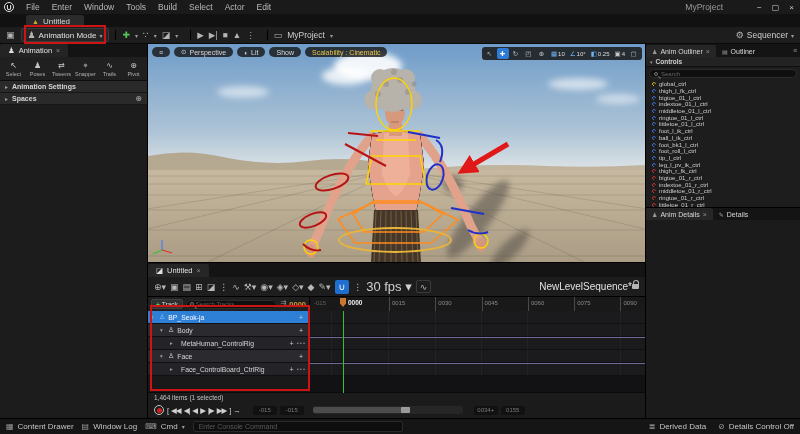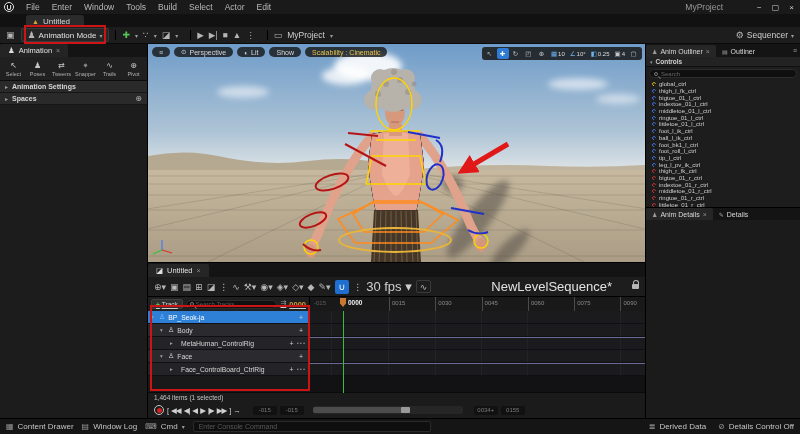--- a/index.html
+++ b/index.html
@@ -86,26 +86,26 @@
 
   
   .sequencer { position:relative; height:156px; background:#131313; border-top:1px solid #000; display:flex; flex-direction:column; font-size:7px; }
   .seq-tabs { height:14px; background:#141414; display:flex; align-items:flex-end; }
   .seq-tab { height:13px; background:#262626; border-radius:2px 2px 0 0; display:flex; align-items:center; gap:4px; padding:0 8px; font-size:7.5px; color:#e0e0e0; }
   .seq-toolbar { height:20px; background:#1d1d1d; border-bottom:1px solid #000; display:flex; align-items:center; gap:4px; padding:0 6px; }
   .sq-ico { color:#b8b8b8; font-size:9px; display:flex; align-items:center; }
   .sq-ico.act { background:#1f6fd0; color:#fff; border-radius:2px; padding:0 4px; height:14px; }
   .sq-ico.lbl { font-size:13px; color:#cfcfcf; }
   .sq-ico.boxed { border:1px solid #3a3a3a; border-radius:2px; padding:0 3px; height:13px; }
-  .seq-name { margin-left:auto; display:flex; align-items:center; gap:20px; color:#e2e2e2; font-size:13px; }
+  .seq-name { margin-left:auto; display:flex; align-items:center; gap:0; color:#e2e2e2; font-size:10px; }
   .lock { width:7px; height:5px; background:#b5b5b5; border-radius:1px; position:relative; }
   .lock::before { content:""; position:absolute; width:4px; height:4px; border:1px solid #b5b5b5; border-bottom:none; border-radius:3px 3px 0 0; left:0.5px; top:-4px; }
 
   .seq-body { position:relative; flex:1; display:flex; flex-direction:column; min-height:0; }
-  .seq-header { height:14px; display:flex; flex:0 0 auto;text-decoration:underline; }
+  .seq-header { height:14px; display:flex; flex:0 0 auto; }
   .names-head { width:162px; background:#1f1f1f; display:flex; align-items:center; gap:3px; padding:0 3px; border-right:1px solid #000; }
   .addtrack { background:#303030; border:1px solid #404040; border-radius:2px; color:#dadada; font-size:6.5px; padding:0 4px; height:10px; display:flex; align-items:center; gap:2px; }
   .addtrack b { color:#55c455; font-weight:bold; }
   .trk-search { flex:1; height:9px; background:#101010; border:1px solid #2c2c2c; border-radius:5px; display:flex; align-items:center; gap:2px; padding:0 3px; }
   .trk-search input { width:100%; background:transparent; border:0; outline:none; color:#bbb; font-size:6px; font-family:inherit; }
   .trk-search input::placeholder { color:#5d5d5d; }
   .filter-ico { color:#9a9a9a; font-size:7px; }
   .cur-frame { color:#d49a3a; font-size:7.5px; font-weight:bold; }
 
   .ruler { position:relative; flex:1; background:#191919; overflow:hidden; }
@@ -141,21 +141,21 @@
   .scrollbar { width:150px; height:8px; background:#262626; border-radius:2px; position:relative; margin-left:6px; }
   .scrollbar .thumb { position:absolute; left:0; top:1px; bottom:1px; width:96px; background:#4c4c4c; border-radius:2px; }
   .scrollbar .grip { position:absolute; left:88px; top:1px; bottom:1px; width:9px; background:#9a9a9a; border-radius:1px; }
   .playhead-line { position:absolute; left:195px; top:14px; width:1px; height:82px; background:#35c035; z-index:4; }
   .annot-box-2 { position:absolute; left:2px; top:42px; width:160px; height:86px; border:2px solid #cc1414; pointer-events:none; z-index:10; }
 
   
   .statusbar { height:16px; background:#151515; border-top:1px solid #000; display:flex; align-items:center; gap:8px; padding:0 6px; font-size:8px; color:#c5c5c5; flex:0 0 auto; }
   .sb-item { display:flex; align-items:center; gap:4px; }
   .sb-ico { font-size:8px; color:#9f9f9f; }
-  .console { width:238px; height:11px; background:#0e0e0e; border:1px solid #2a2a2a; border-radius:2px; display:flex; align-items:center; padding:0 5px; }
+  .console { width:210px; height:11px; background:#0e0e0e; border:1px solid #2a2a2a; border-radius:2px; display:flex; align-items:center; padding:0 5px; }
   .console input { width:100%; background:transparent; border:0; outline:none; color:#aaa; font-size:7px; font-family:inherit; }
   .console input::placeholder { color:#5a5a5a; }
   .sb-right { margin-left:auto; display:flex; gap:12px; }
 </style>
 </head>
 <body>
 
 <div class="app">
 
   <div class="titlebar">

